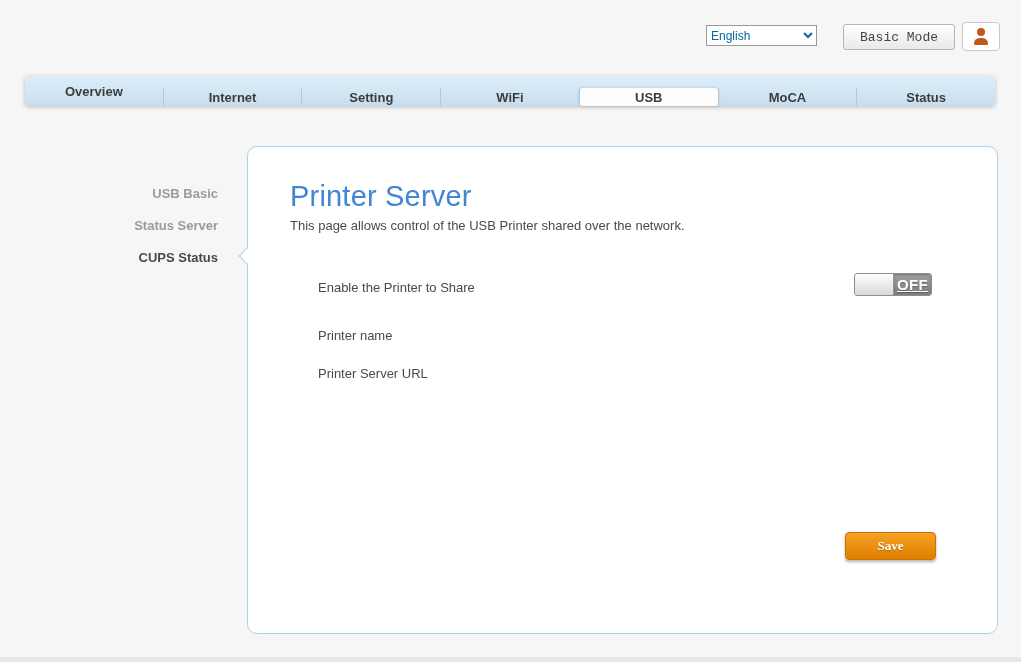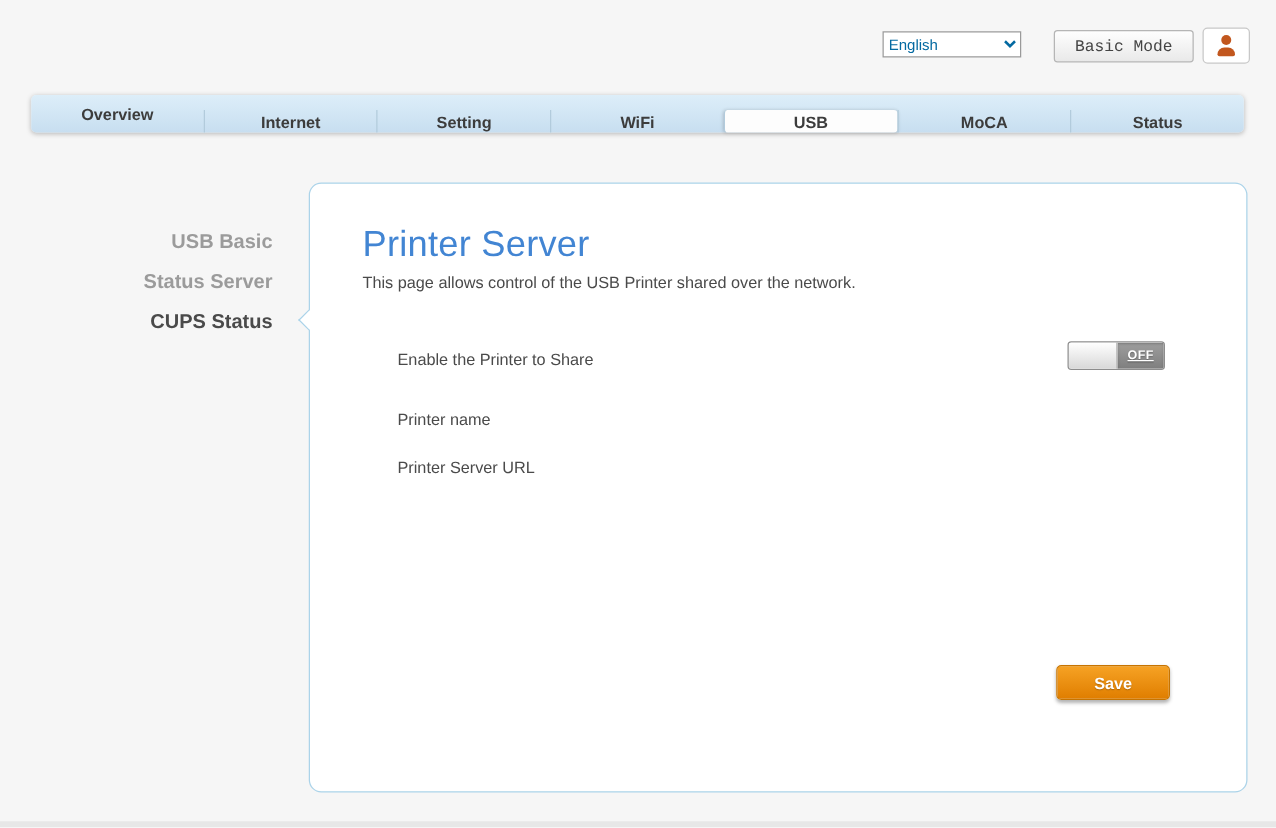--- a/index.html
+++ b/index.html
@@ -53,21 +53,21 @@
   }
   .tab + .tab { border-left:1px solid #b2cbdc;margin-top:12px; }
   .tab.active {
     background:#fdfdfd; border-radius:3px;
     box-shadow:0 0 3px rgba(0,0,0,0.18);
   }
 
   
   .sidebar { position:absolute; left:40px; top:184px; width:178px; text-align:right; }
   .side-item {
-    font-size:16px; font-weight:bold; color:#9b9b9b;
+    font-size:13px; font-weight:bold; color:#9b9b9b;
     line-height:20px; margin-bottom:12px; cursor:pointer;
   }
   .side-item.active { color:#4a4a4a; }
 
   
   .panel {
     position:absolute; left:247px; top:146px; width:751px; height:488px;
     background:#fff; border:1px solid #abd3e9; border-radius:10px;
   }
   .notch {
@@ -93,34 +93,34 @@
     position:absolute; left:854px; top:273px; width:78px; height:23px;
     border:1px solid #8d8d8d; border-radius:3px; display:flex;
     overflow:hidden; cursor:pointer; background:#fff;
   }
   .toggle-knob {
     width:39px; background:linear-gradient(#ffffff,#d8d8d8);
     border-right:1px solid #979797; border-radius:2px 0 0 2px;
   }
   .toggle-off {
     flex:1; display:flex; align-items:center; justify-content:center;
-    font-size:10px; font-weight:bold; color:#fff; letter-spacing:0.3px;
+    font-size:15px; font-weight:bold; color:#fff; letter-spacing:0.3px;
     background:linear-gradient(#9e9e9e,#7f7f7f);
     box-shadow:inset 0 1px 2px rgba(0,0,0,0.25);
     text-shadow:0 1px 1px rgba(0,0,0,0.3);
     text-decoration:underline;
   }
 
   
   .save-btn {
     position:absolute; left:845px; top:532px; width:91px; height:28px;
     border:1px solid #c77400; border-radius:4px;
     background:linear-gradient(#f6a224,#e07e00);
     color:#fff; font-weight:bold; font-size:13px;
-    font-family:Liberation Sans, sans-serif;
+    font-family:Liberation Serif, serif;
     box-shadow:0 2px 3px rgba(0,0,0,0.3);
     text-shadow:0 1px 1px rgba(0,0,0,0.25);
     cursor:pointer;
   }
 
   .bottom-strip {
     position:absolute; left:0; bottom:0; width:100%; height:5px;
     background:#e7e7e7;
   }
 </style>

